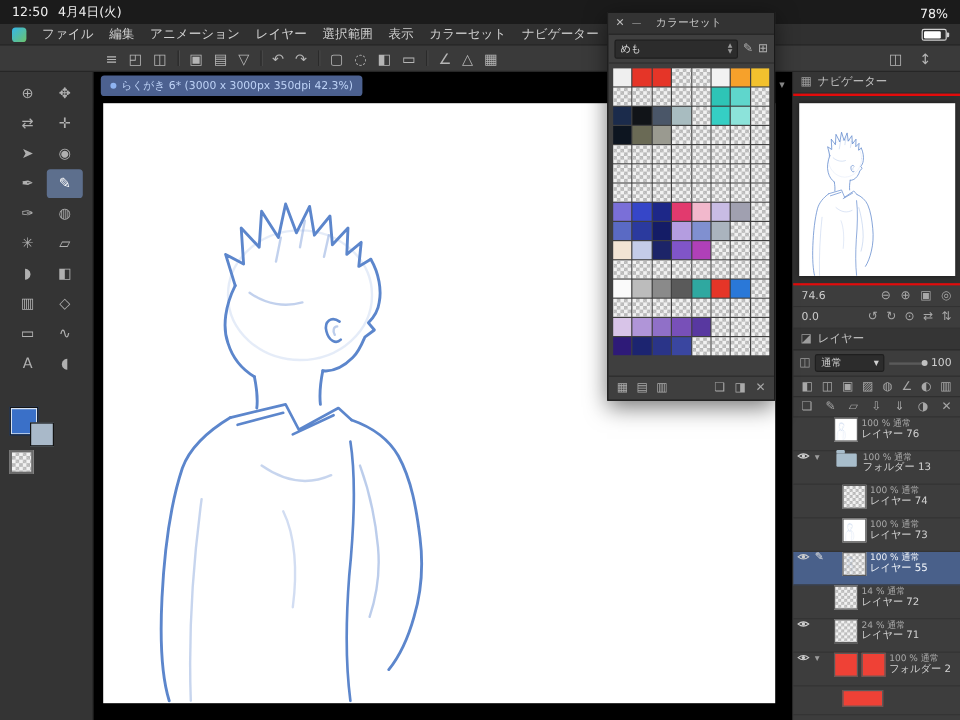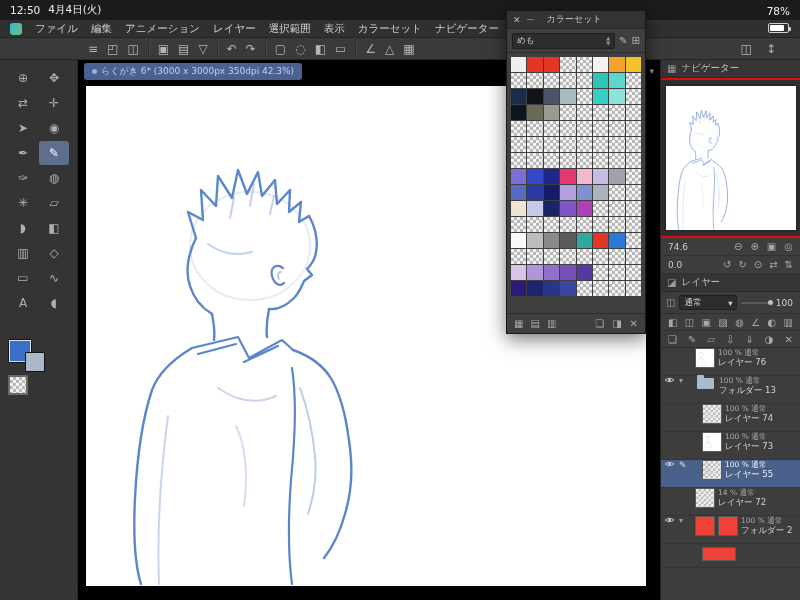--- a/index.html
+++ b/index.html
@@ -381,20 +381,35 @@
               <span class="lname">レイヤー 72</span>
             </span>
           </div>
           <div class="layer-row">
             <span class="ceye">
               <svg width="11" height="8" viewBox="0 0 12 9">
                 <path d="M1 4.5Q6 .5 11 4.5Q6 8.5 1 4.5Z" fill="none" stroke="#cfcfcf"></path>
                 <circle cx="6" cy="4.5" r="1.6" fill="#cfcfcf"></circle>
               </svg>
             </span>
+            <span class="cexp"></span>
+            <span style="width:0px"></span>
+            <span class="thumb checker4"></span>
+            <span class="ltxt">
+              <span class="lop">24 % 通常</span>
+              <span class="lname">レイヤー 71</span>
+            </span>
+          </div>
+          <div class="layer-row">
+            <span class="ceye">
+              <svg width="11" height="8" viewBox="0 0 12 9">
+                <path d="M1 4.5Q6 .5 11 4.5Q6 8.5 1 4.5Z" fill="none" stroke="#cfcfcf"></path>
+                <circle cx="6" cy="4.5" r="1.6" fill="#cfcfcf"></circle>
+              </svg>
+            </span>
             <span class="cexp">▾</span>
             <span style="width:0px"></span>
             <span class="thumb tred"></span>
             <span class="thumb tred"></span>
             <span class="ltxt">
               <span class="lop">100 % 通常</span>
               <span class="lname">フォルダー 2</span>
             </span>
           </div>
           <div class="layer-row partial">

